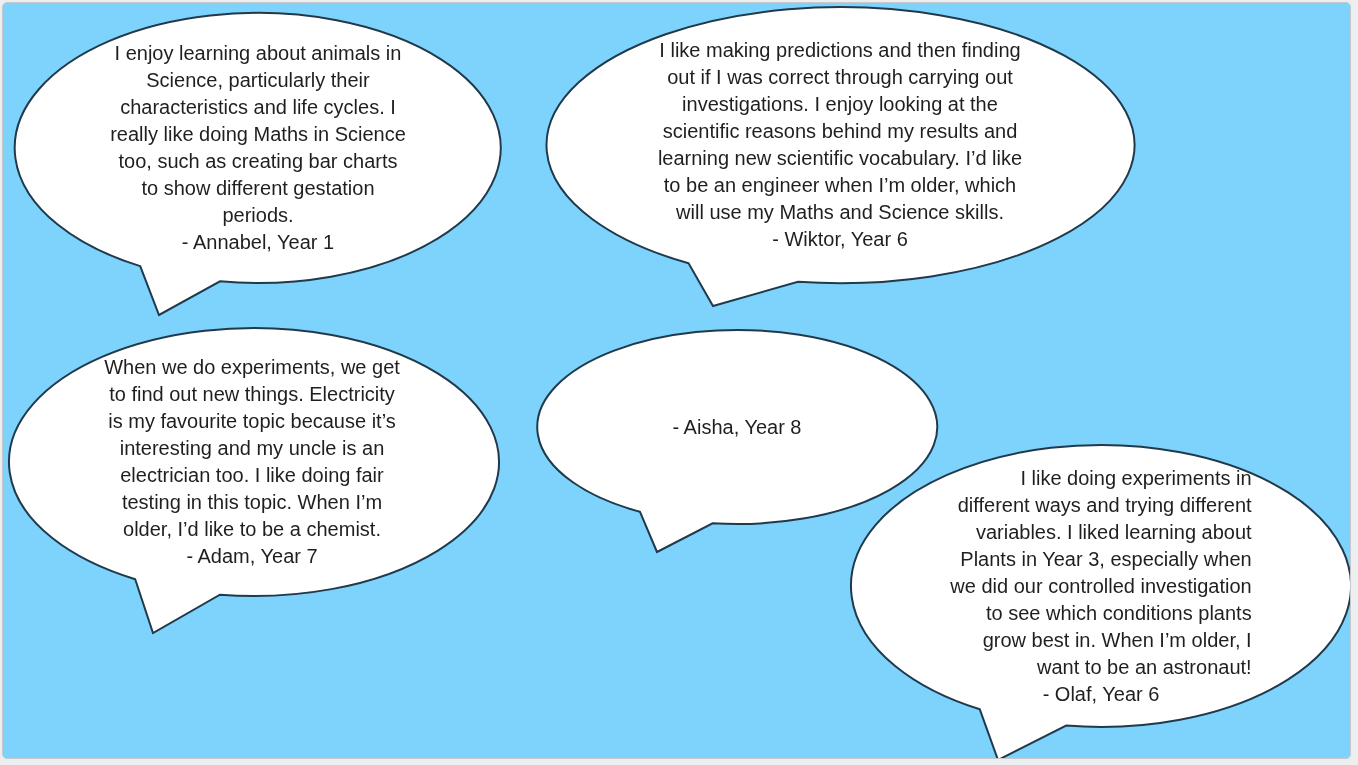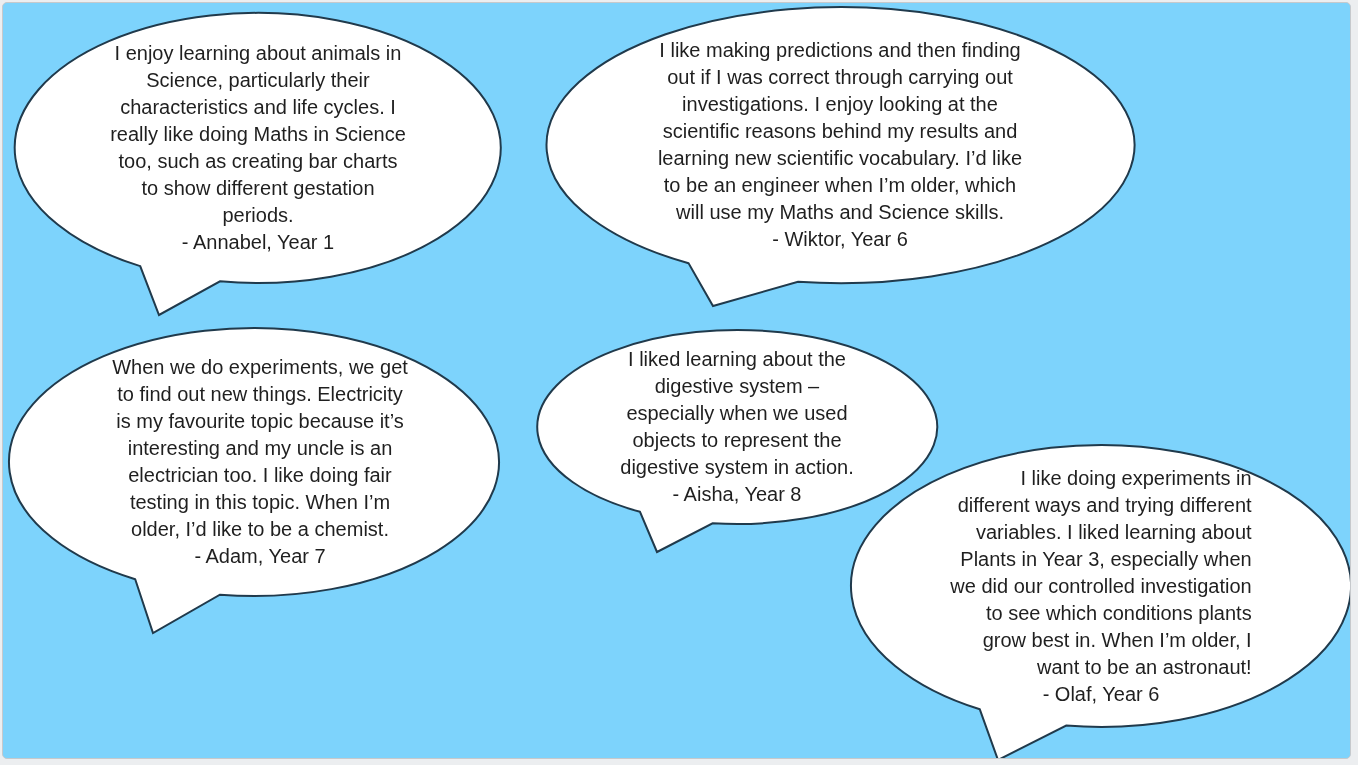--- a/index.html
+++ b/index.html
@@ -37,21 +37,21 @@
     text-align: center;
     color: #1f1f1f;
     font-size: 20px;
     line-height: 27px;
   }
   .quote { white-space: pre-line; }
   .attribution { white-space: nowrap; }
   
   .text-annabel { left: 12px;  top: 10px;  width: 486px; height: 270px; }
   .text-wiktor  { left: 543px; top: 4px;   width: 588px; height: 276px; }
-  .text-adam    { left: 12px;   top: 325px; width: 490px; height: 268px; text-align: center; }
+  .text-adam    { left: 4px;   top: 325px; width: 490px; height: 268px; text-align: center; }
   .text-aisha   { left: 534px; top: 327px; width: 400px; height: 194px; }
   .text-olaf    { left: 848px; top: 442px; width: 500px; height: 282px; text-align: right; }
 </style>
 </head>
 <body>
 
 <div class="slide-canvas">
 
   <svg class="bubble-layer" viewBox="0 0 1358 765" width="1358" height="765" xmlns="http://www.w3.org/2000/svg">
     <path class="bubble-path" d="M 139.2 265.1 A 243 135 0 1 1 219.0 280.3 L 158 314 Z" stroke="#203a4c"></path>
@@ -88,25 +88,20 @@
 to find out new things. Electricity
 is my favourite topic because it’s
 interesting and my uncle is an
 electrician too. I like doing fair
 testing in this topic. When I’m
 older, I’d like to be a chemist.</div>
     <div class="attribution">- Adam, Year 7</div>
   </div>
 
   <div class="bubble-text text-aisha">
-    <div class="quote">I liked learning about the
-digestive system –
-especially when we used
-objects to represent the
-digestive system in action.</div>
     <div class="attribution">- Aisha, Year 8</div>
   </div>
 
   <div class="bubble-text text-olaf">
     <div class="quote">I like doing experiments in
 different ways and trying different
 variables. I liked learning about
 Plants in Year 3, especially when
 we did our controlled investigation
 to see which conditions plants

